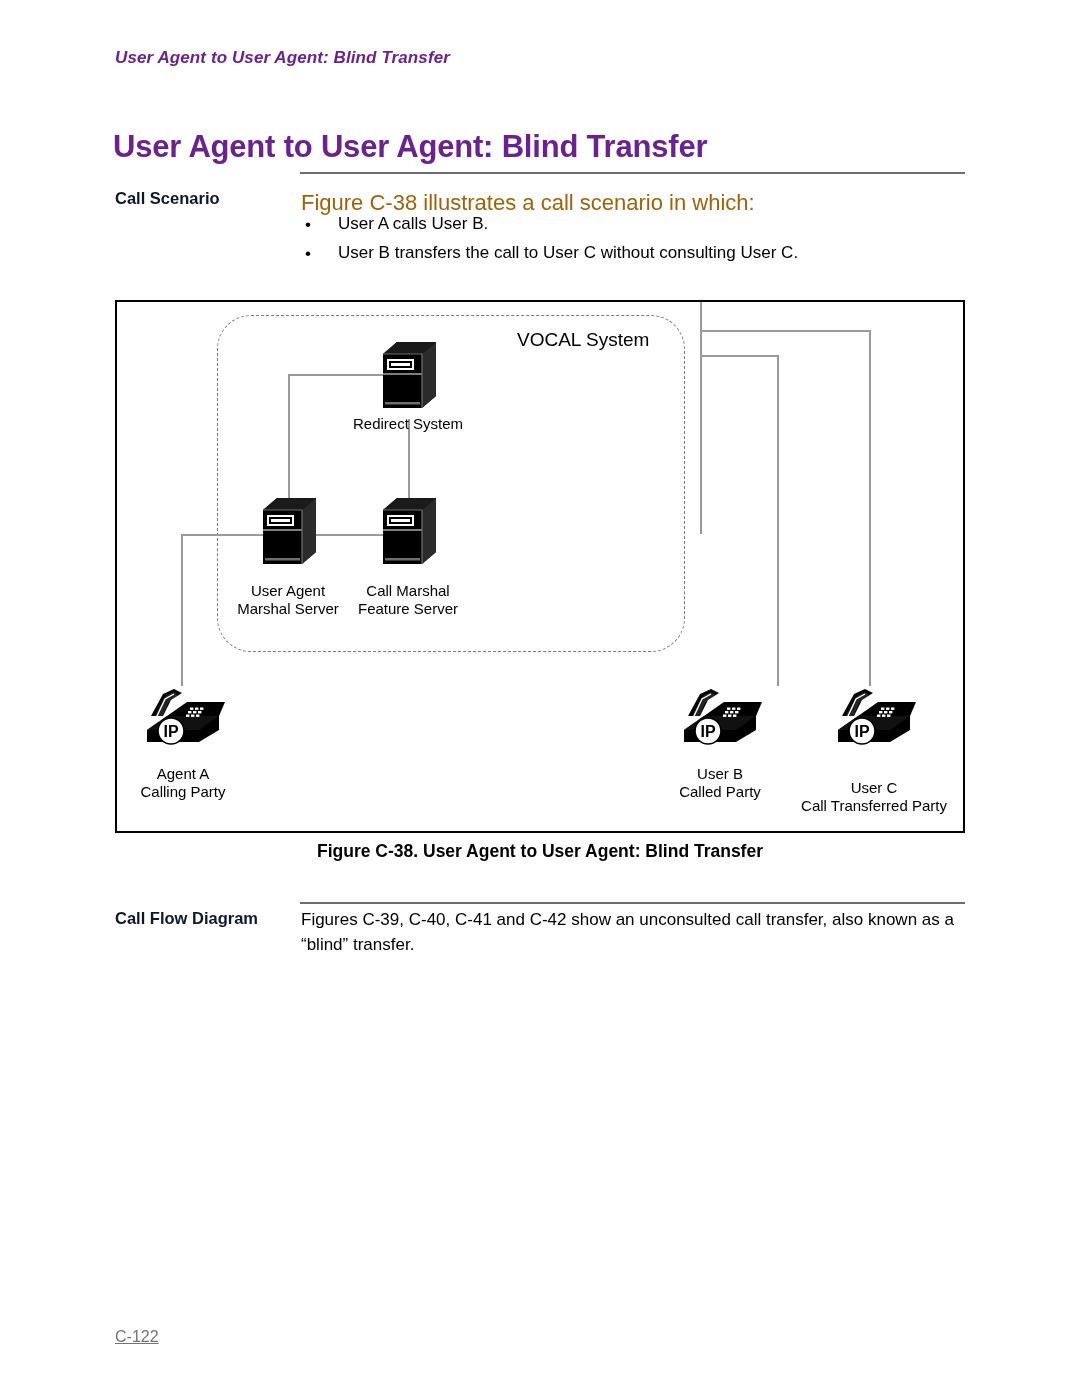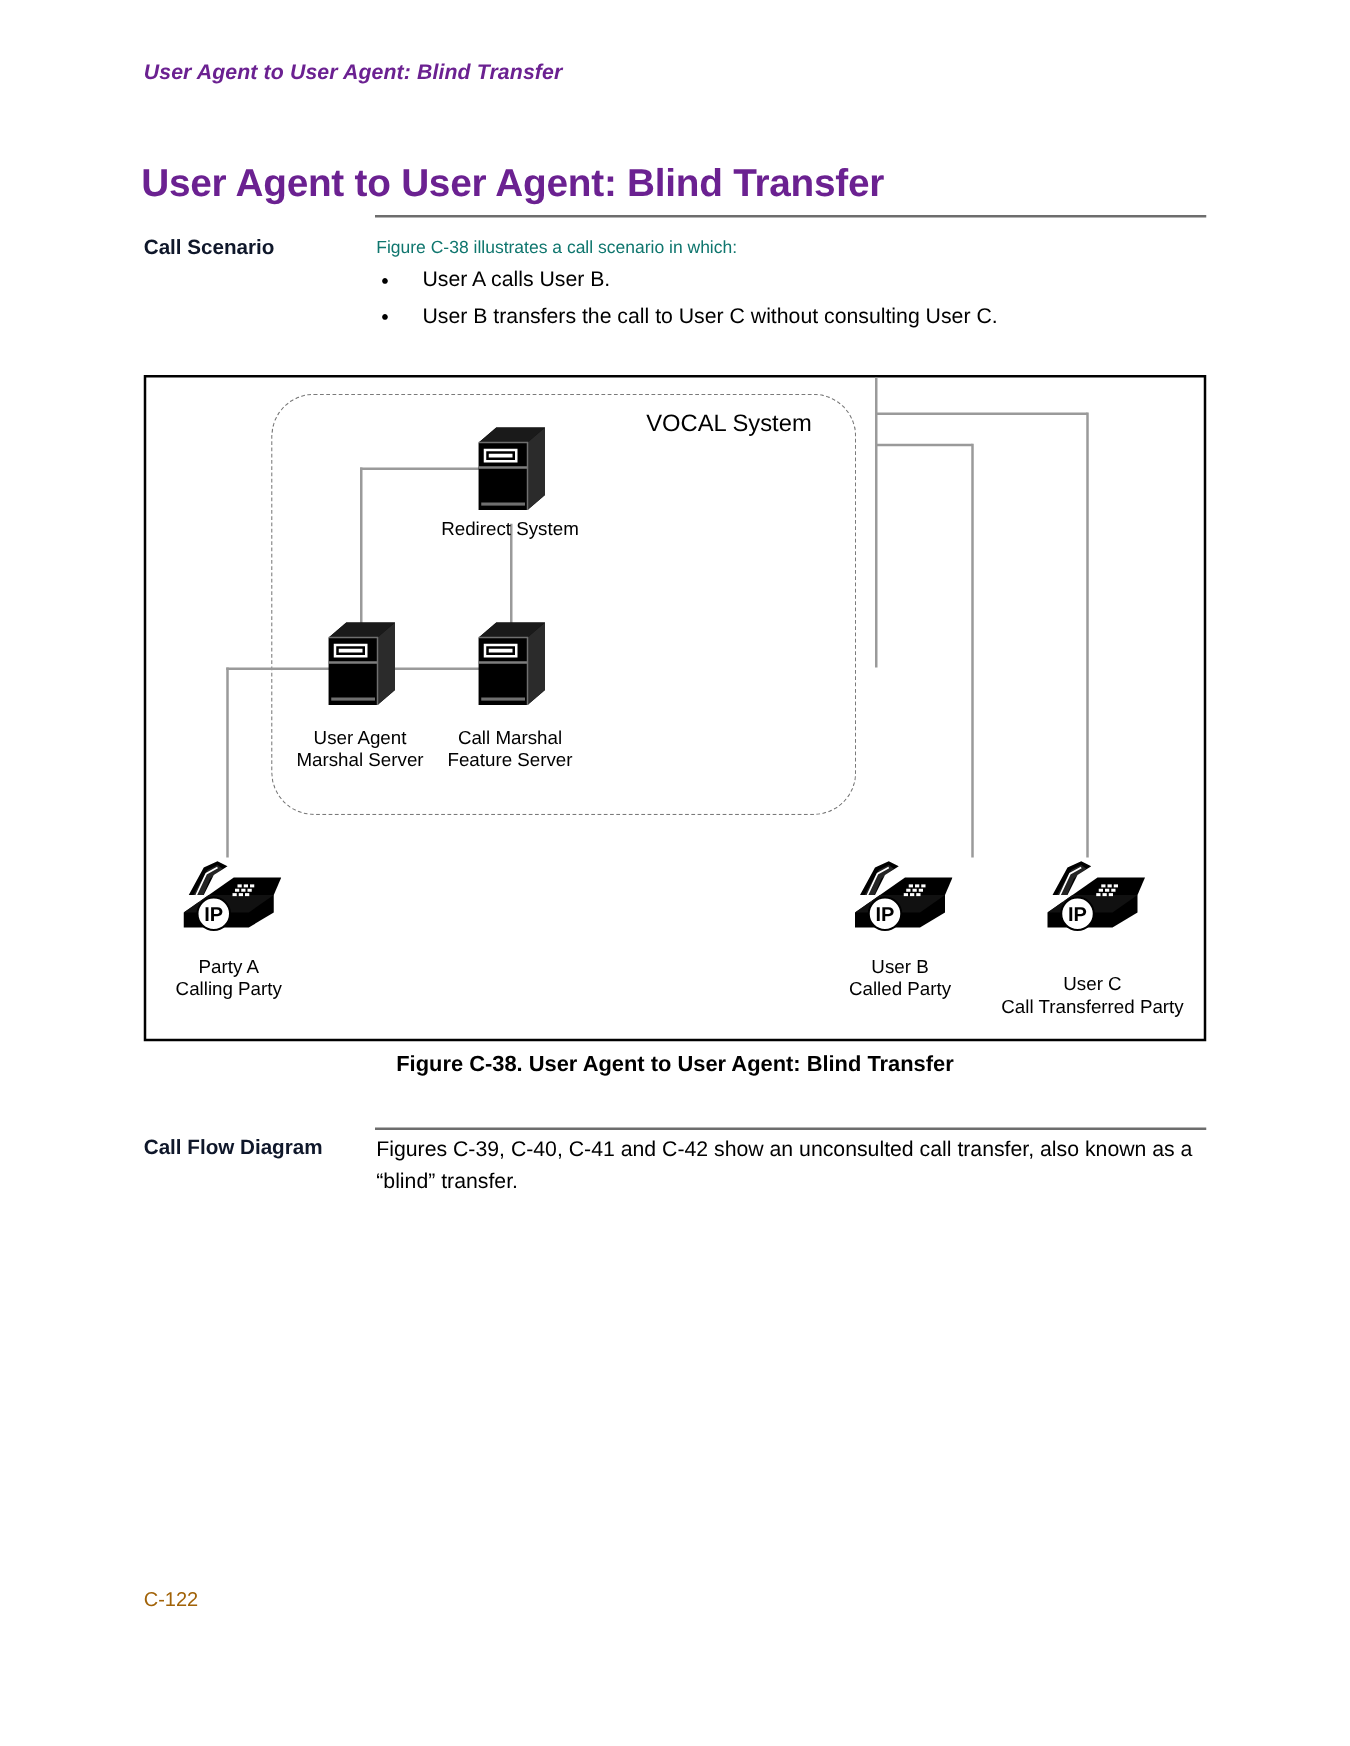--- a/index.html
+++ b/index.html
@@ -54,22 +54,22 @@
     font-size: 16.5px;
     font-weight: bold;
     color: #0f172a;
   }
   .side-label-scenario { left: 115px; top: 189px; }
   .side-label-flow     { left: 115px; top: 909px; }
 
   
   .body-text {
     position: absolute;
-    font-size: 14px;
-    color: #0f766e;
+    font-size: 22px;
+    color: #a16207;
     line-height: 1.45;
   }
   .intro-line { left: 301px; top: 187px; }
 
   .bullet-list {
     position: absolute;
     left: 301px;
     top: 215px;
     margin: 0;
     padding: 0;
@@ -170,23 +170,24 @@
     text-align: center;
     font-size: 17.5px;
     font-weight: bold;
     color: #000;
   }
 
   
   .folio {
     position: absolute;
     left: 115px;
-    top: 1272px;
+    top: 1328px;
     font-size: 16px;
-    color: #a16207;
+    color: #737373;
+    text-decoration: underline;
   }
 </style>
 </head>
 <body>
 
 <div class="running-header">User Agent to User Agent: Blind Transfer</div>
 
 <h1 class="page-title">User Agent to User Agent: Blind Transfer</h1>
 
 <div class="rule rule-scenario"></div>
@@ -302,21 +303,21 @@
         <rect x="55" y="28.5" width="3.4" height="2.4"></rect>
       </g>
       <polygon points="10,30 22,8 33,3 41,7 30,14 22,30" fill="#000000"></polygon>
       <polygon points="12,33 25,10 33,6 37,9 27,17 19,36" fill="#ffffff" opacity="0.14"></polygon>
       <path d="M16,30 L24,13 L33,8" fill="none" stroke="#ffffff" stroke-width="1.4"></path>
       <circle cx="30" cy="45" r="13" fill="#ffffff" stroke="#000000" stroke-width="1.6"></circle>
       <text x="30" y="51" font-family="Liberation Sans, sans-serif" font-size="16" font-weight="bold" text-anchor="middle" fill="#000000">IP</text>
     </svg>
   </div>
   <div class="node-label" style="left:6px; top:463px; width:120px;">
-    <div>Party A</div>
+    <div>Agent A</div>
     <div>Calling Party</div>
   </div>
 
   <div class="phone" style="left:561px; top:384px;">
     <svg width="84" height="64" viewBox="0 0 84 64" xmlns="http://www.w3.org/2000/svg">
       <polygon points="6,44 26,30 78,30 78,44 58,56 6,56" fill="#000000"></polygon>
       <polygon points="26,30 46,16 84,16 78,30" fill="#000000"></polygon>
       <polygon points="6,44 26,30 78,30 58,44" fill="#111111"></polygon>
       <polygon points="44,28 62,17 76,17 58,28" fill="#000000"></polygon>
       <g fill="#ffffff">

